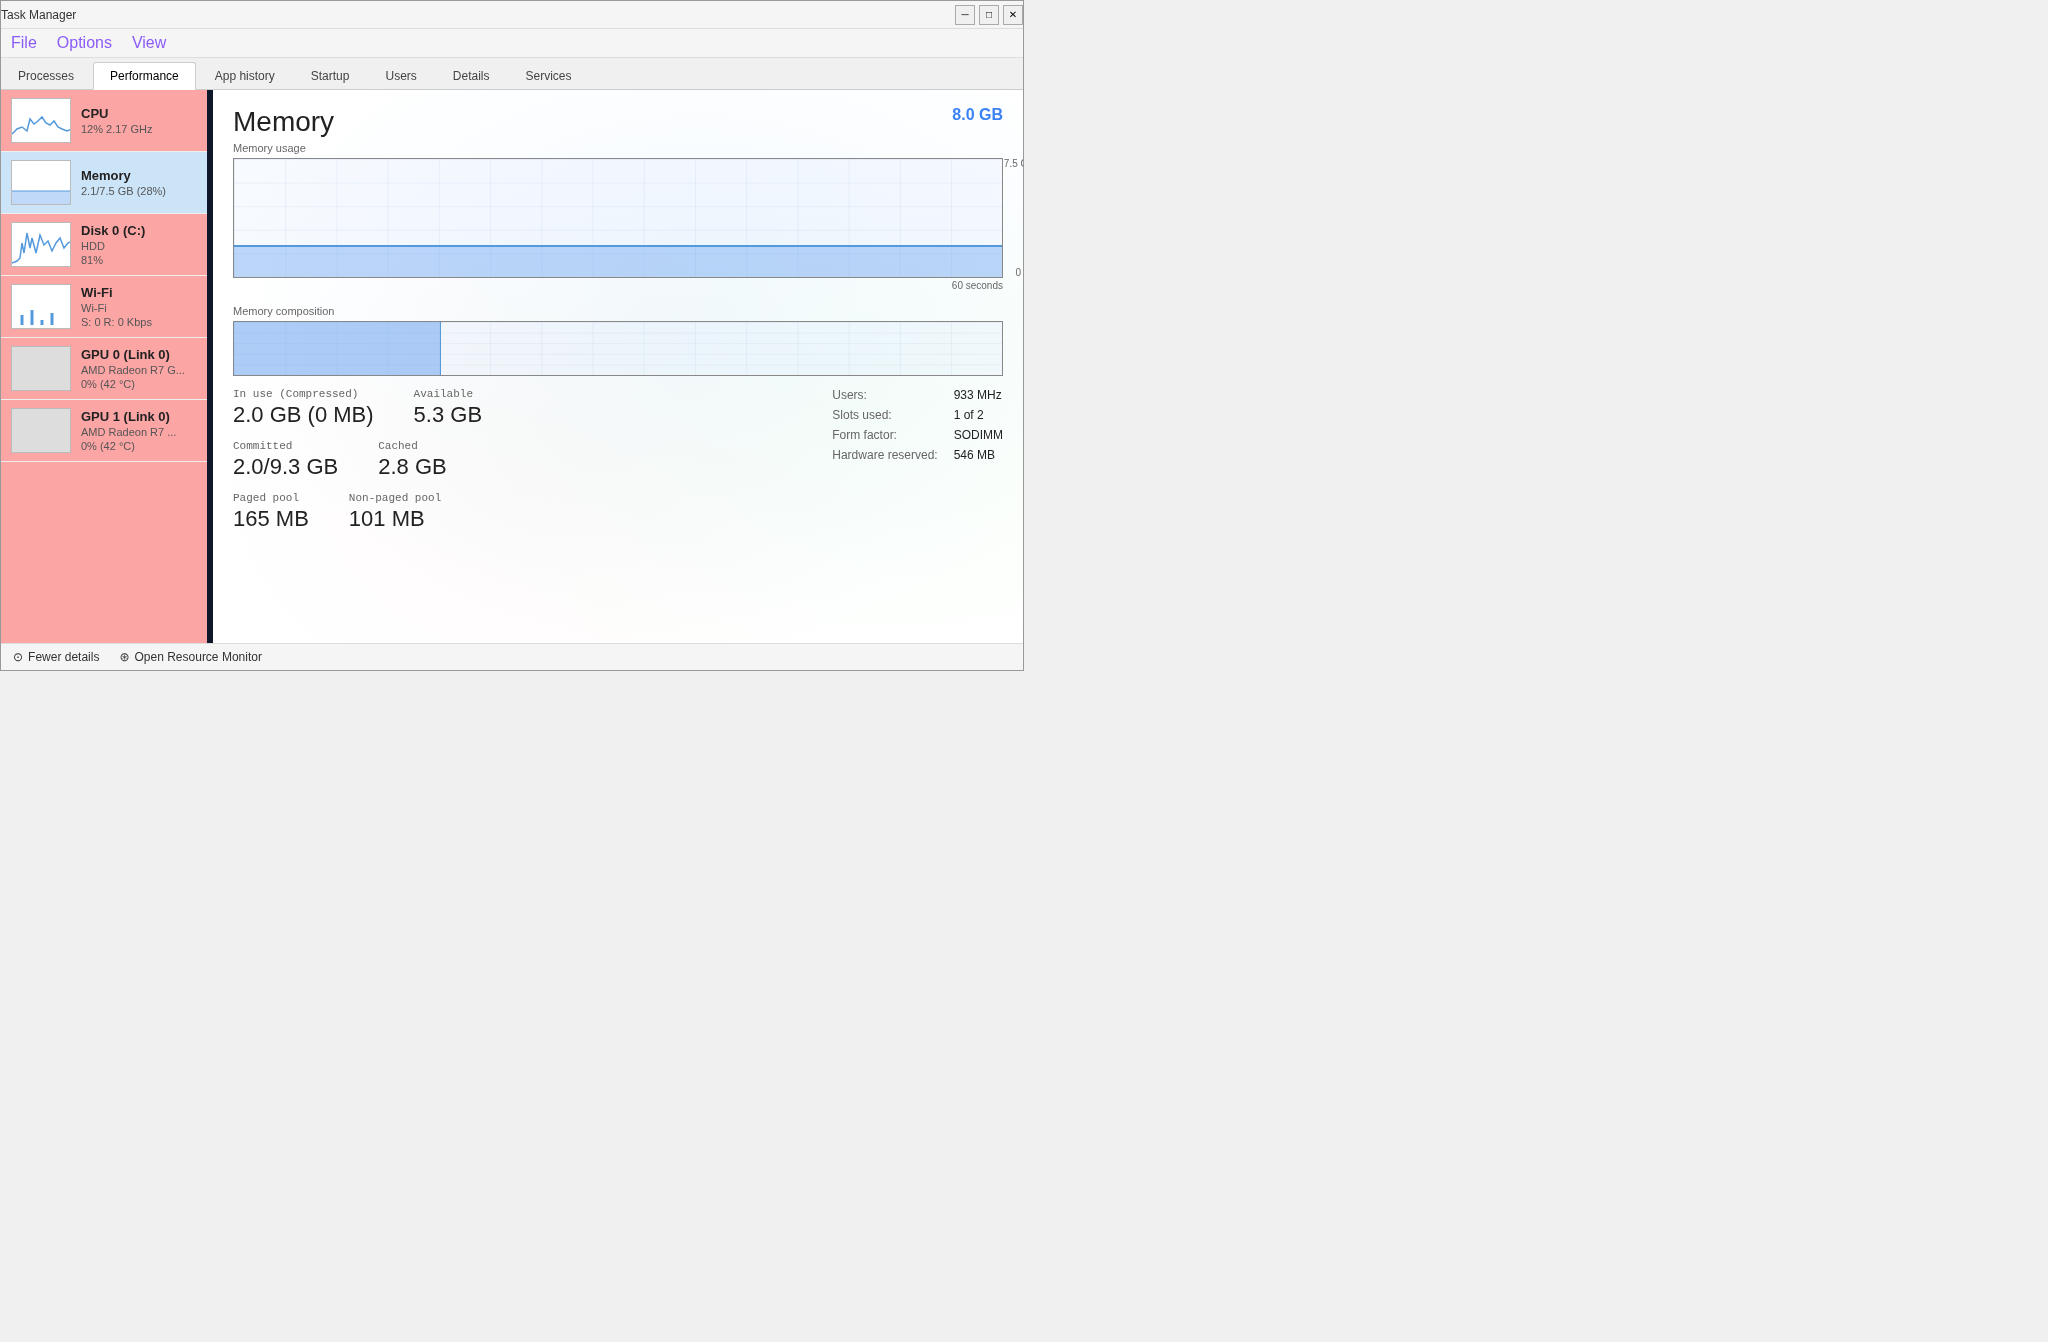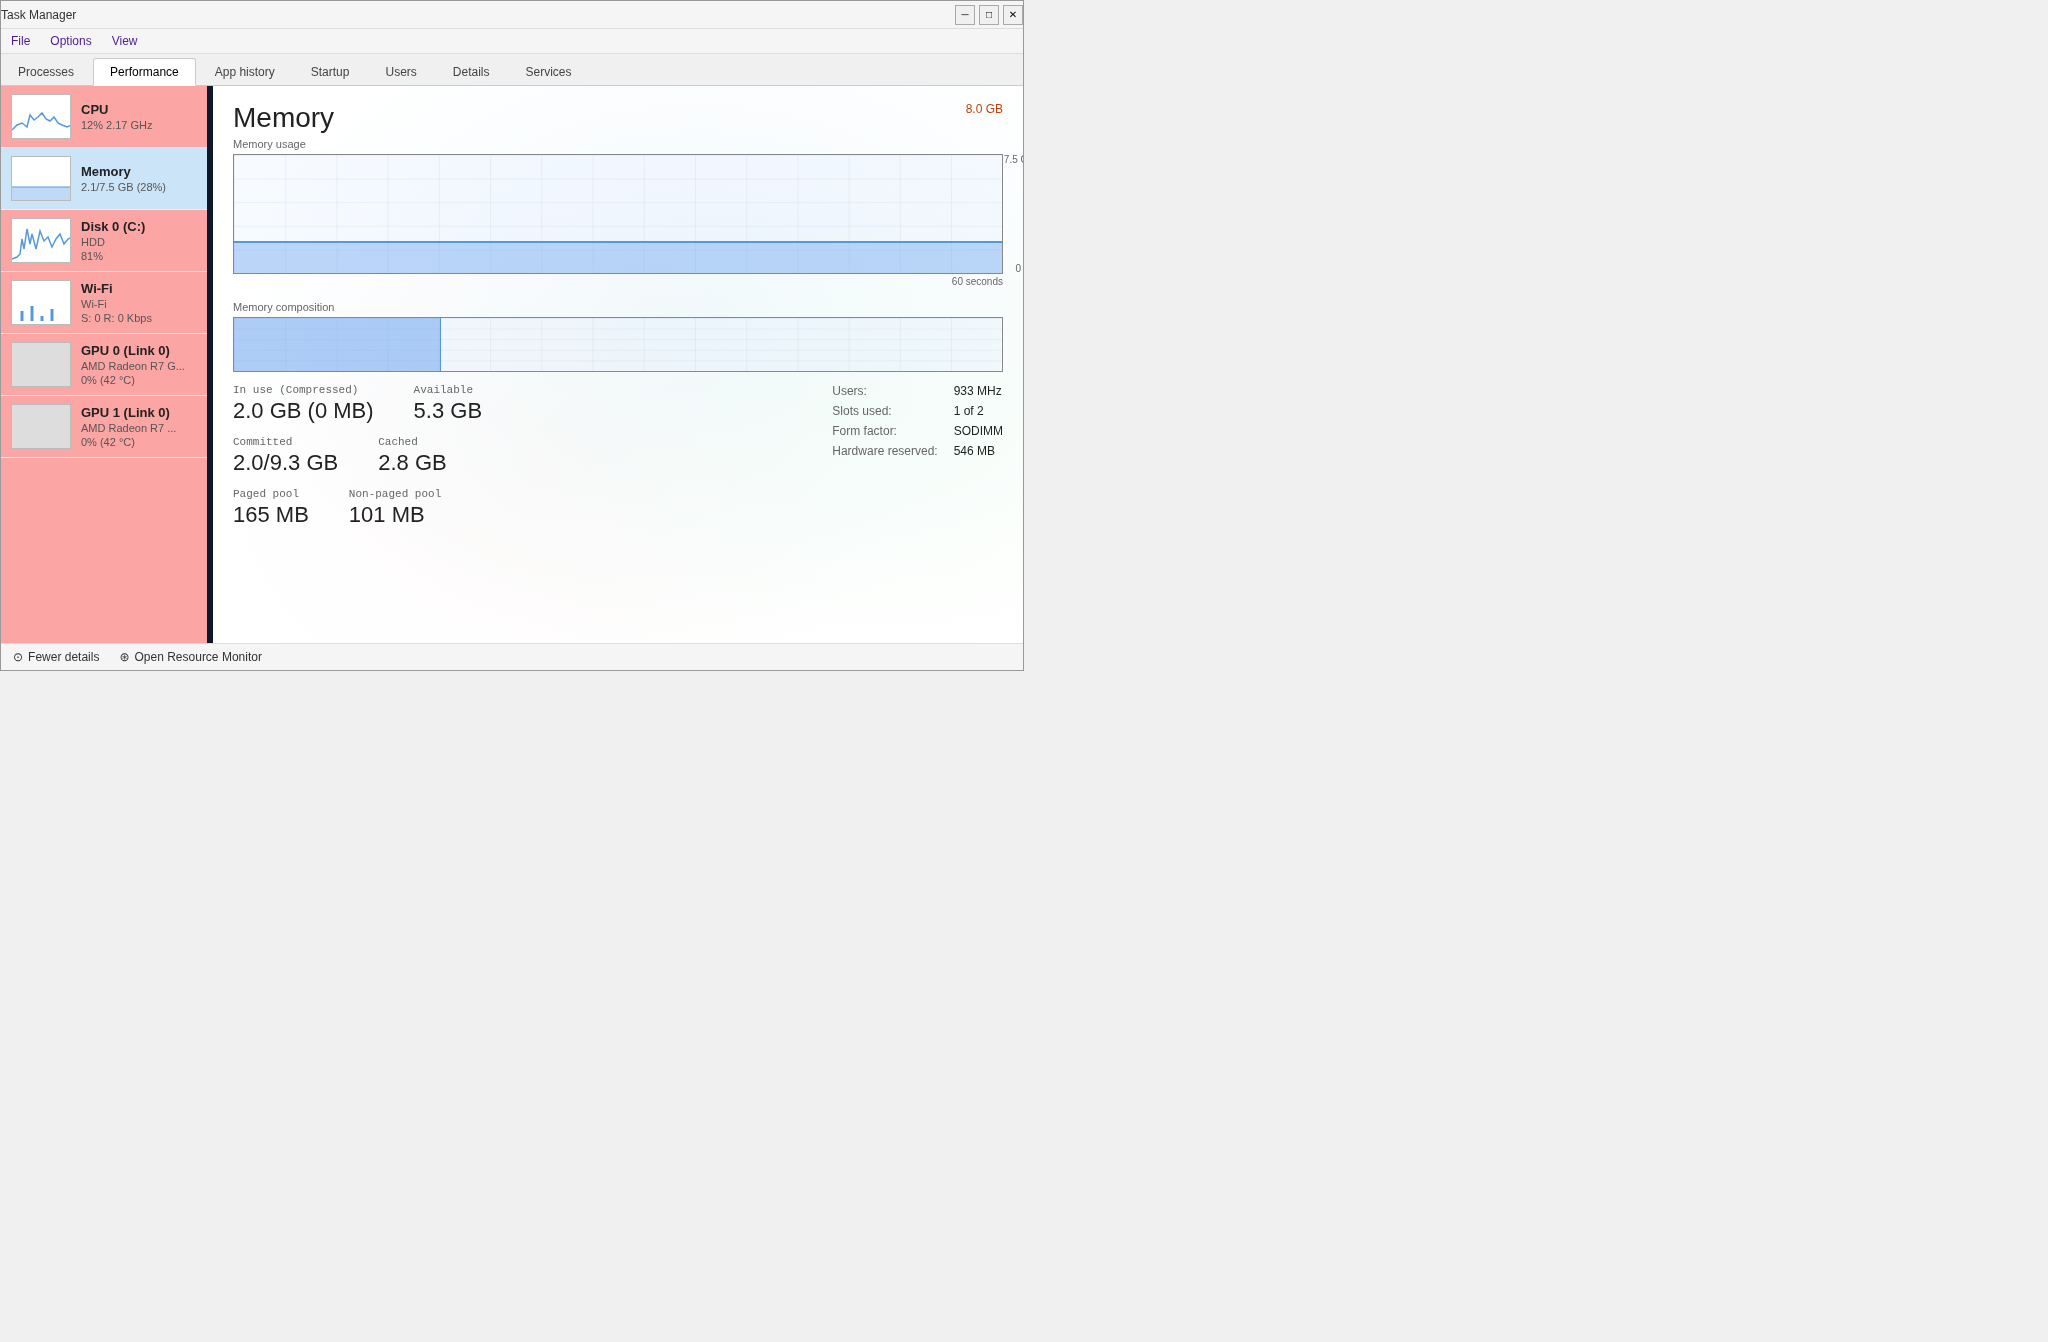--- a/index.html
+++ b/index.html
@@ -48,22 +48,22 @@
       font-size: 10px;
     }
     .menu-bar {
       background: #f5f5f5;
       border-bottom: 1px solid #ddd;
       display: flex;
       padding: 2px 0;
     }
     .menu-item {
       padding: 3px 10px;
-      font-size: 12px;
-      color: #4c1d95;
+      font-size: 16px;
+      color: #8b5cf6;
       cursor: pointer;
     }
     .tabs {
       display: flex;
       background: #f0f0f0;
       border-bottom: 1px solid #ccc;
       padding-top: 4px;
     }
     .tab {
       padding: 6px 16px;
@@ -329,21 +329,21 @@
           <div class="sidebar-name">GPU 1 (Link 0)</div>
           <div class="sidebar-detail">AMD Radeon R7 ...</div>
           <div class="sidebar-detail">0% (42 °C)</div>
         </div>
       </div>
 
     </div>
 
     <div class="main-panel">
 
-      <div style="position:absolute;top:16px;right:20px;font-size:12px;color:#c2410c;z-index:2;">8.0 GB</div>
+      <div style="position:absolute;top:16px;right:20px;font-size:16px;color:#3b82f6;z-index:2;font-weight:bold;">8.0 GB</div>
 
       <div class="main-title">Memory</div>
 
       <div class="section-label">Memory usage</div>
 
       <div style="position:relative; margin-bottom:2px;">
         <div style="position:absolute;right:-32px;top:0;font-size:10px;color:#666;">7.5 GB</div>
         <div class="chart-box usage-chart">
           <div class="chart-grid"></div>
           <div class="chart-fill" style="height:27%;"></div>

